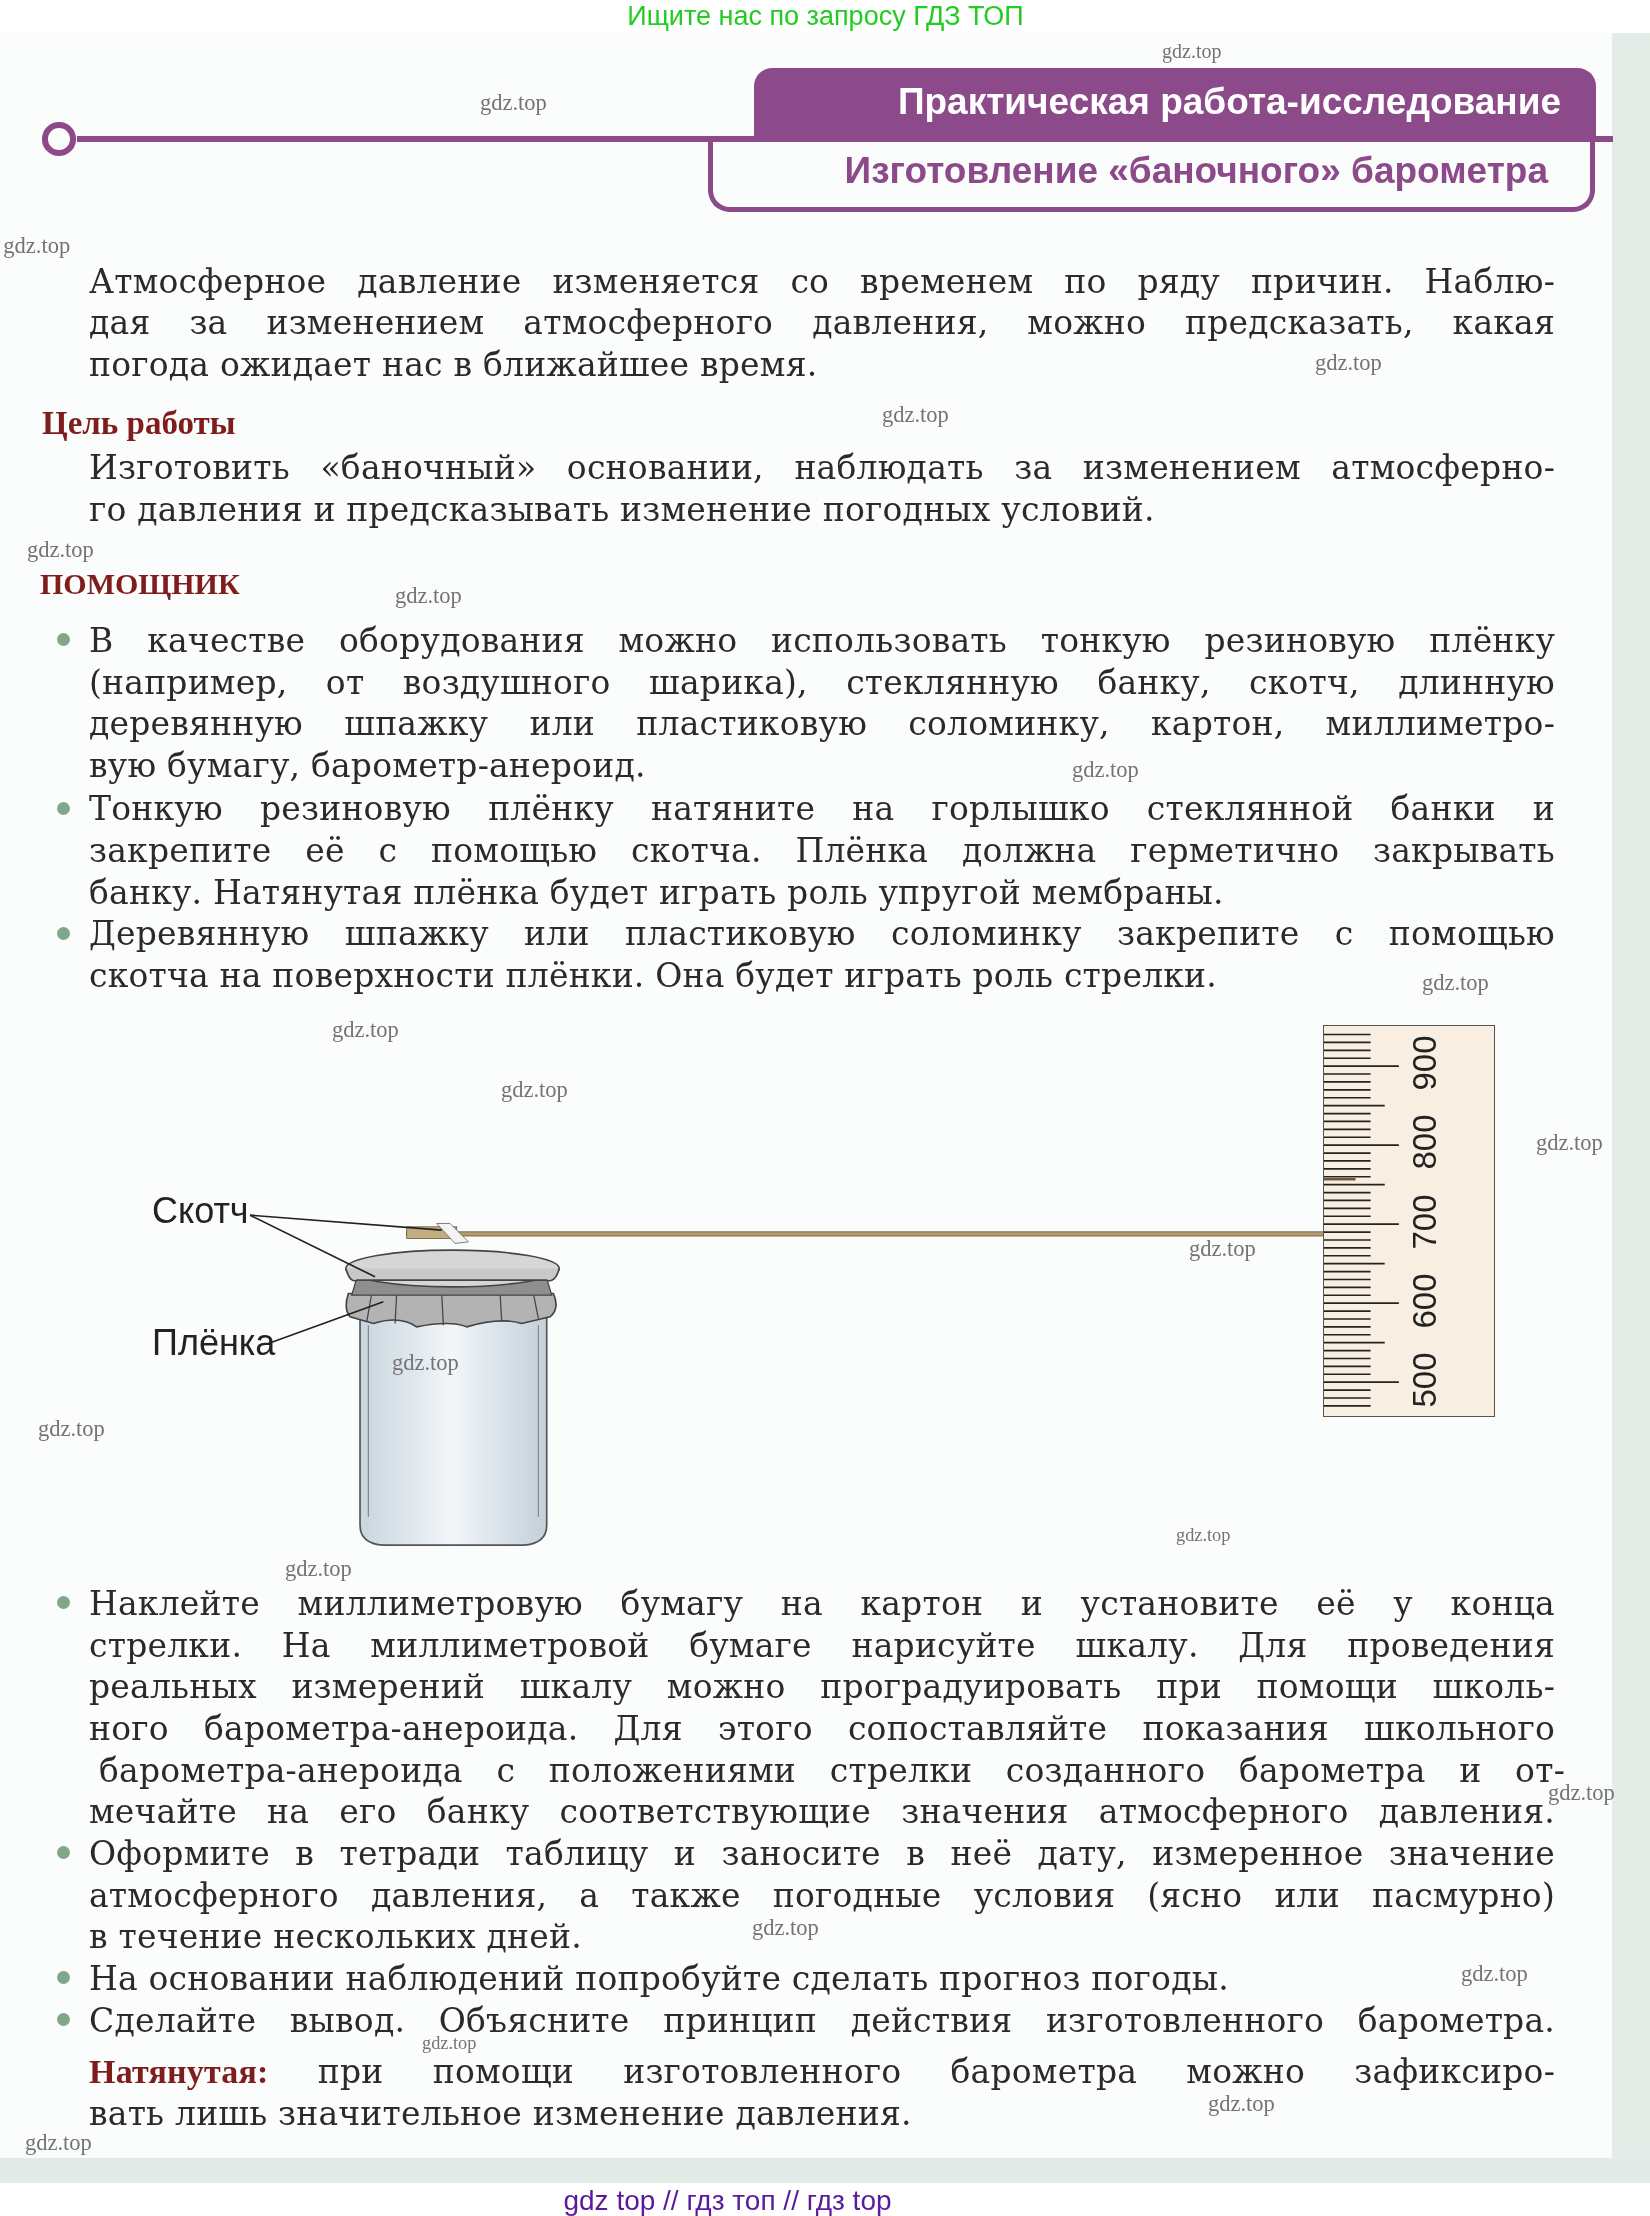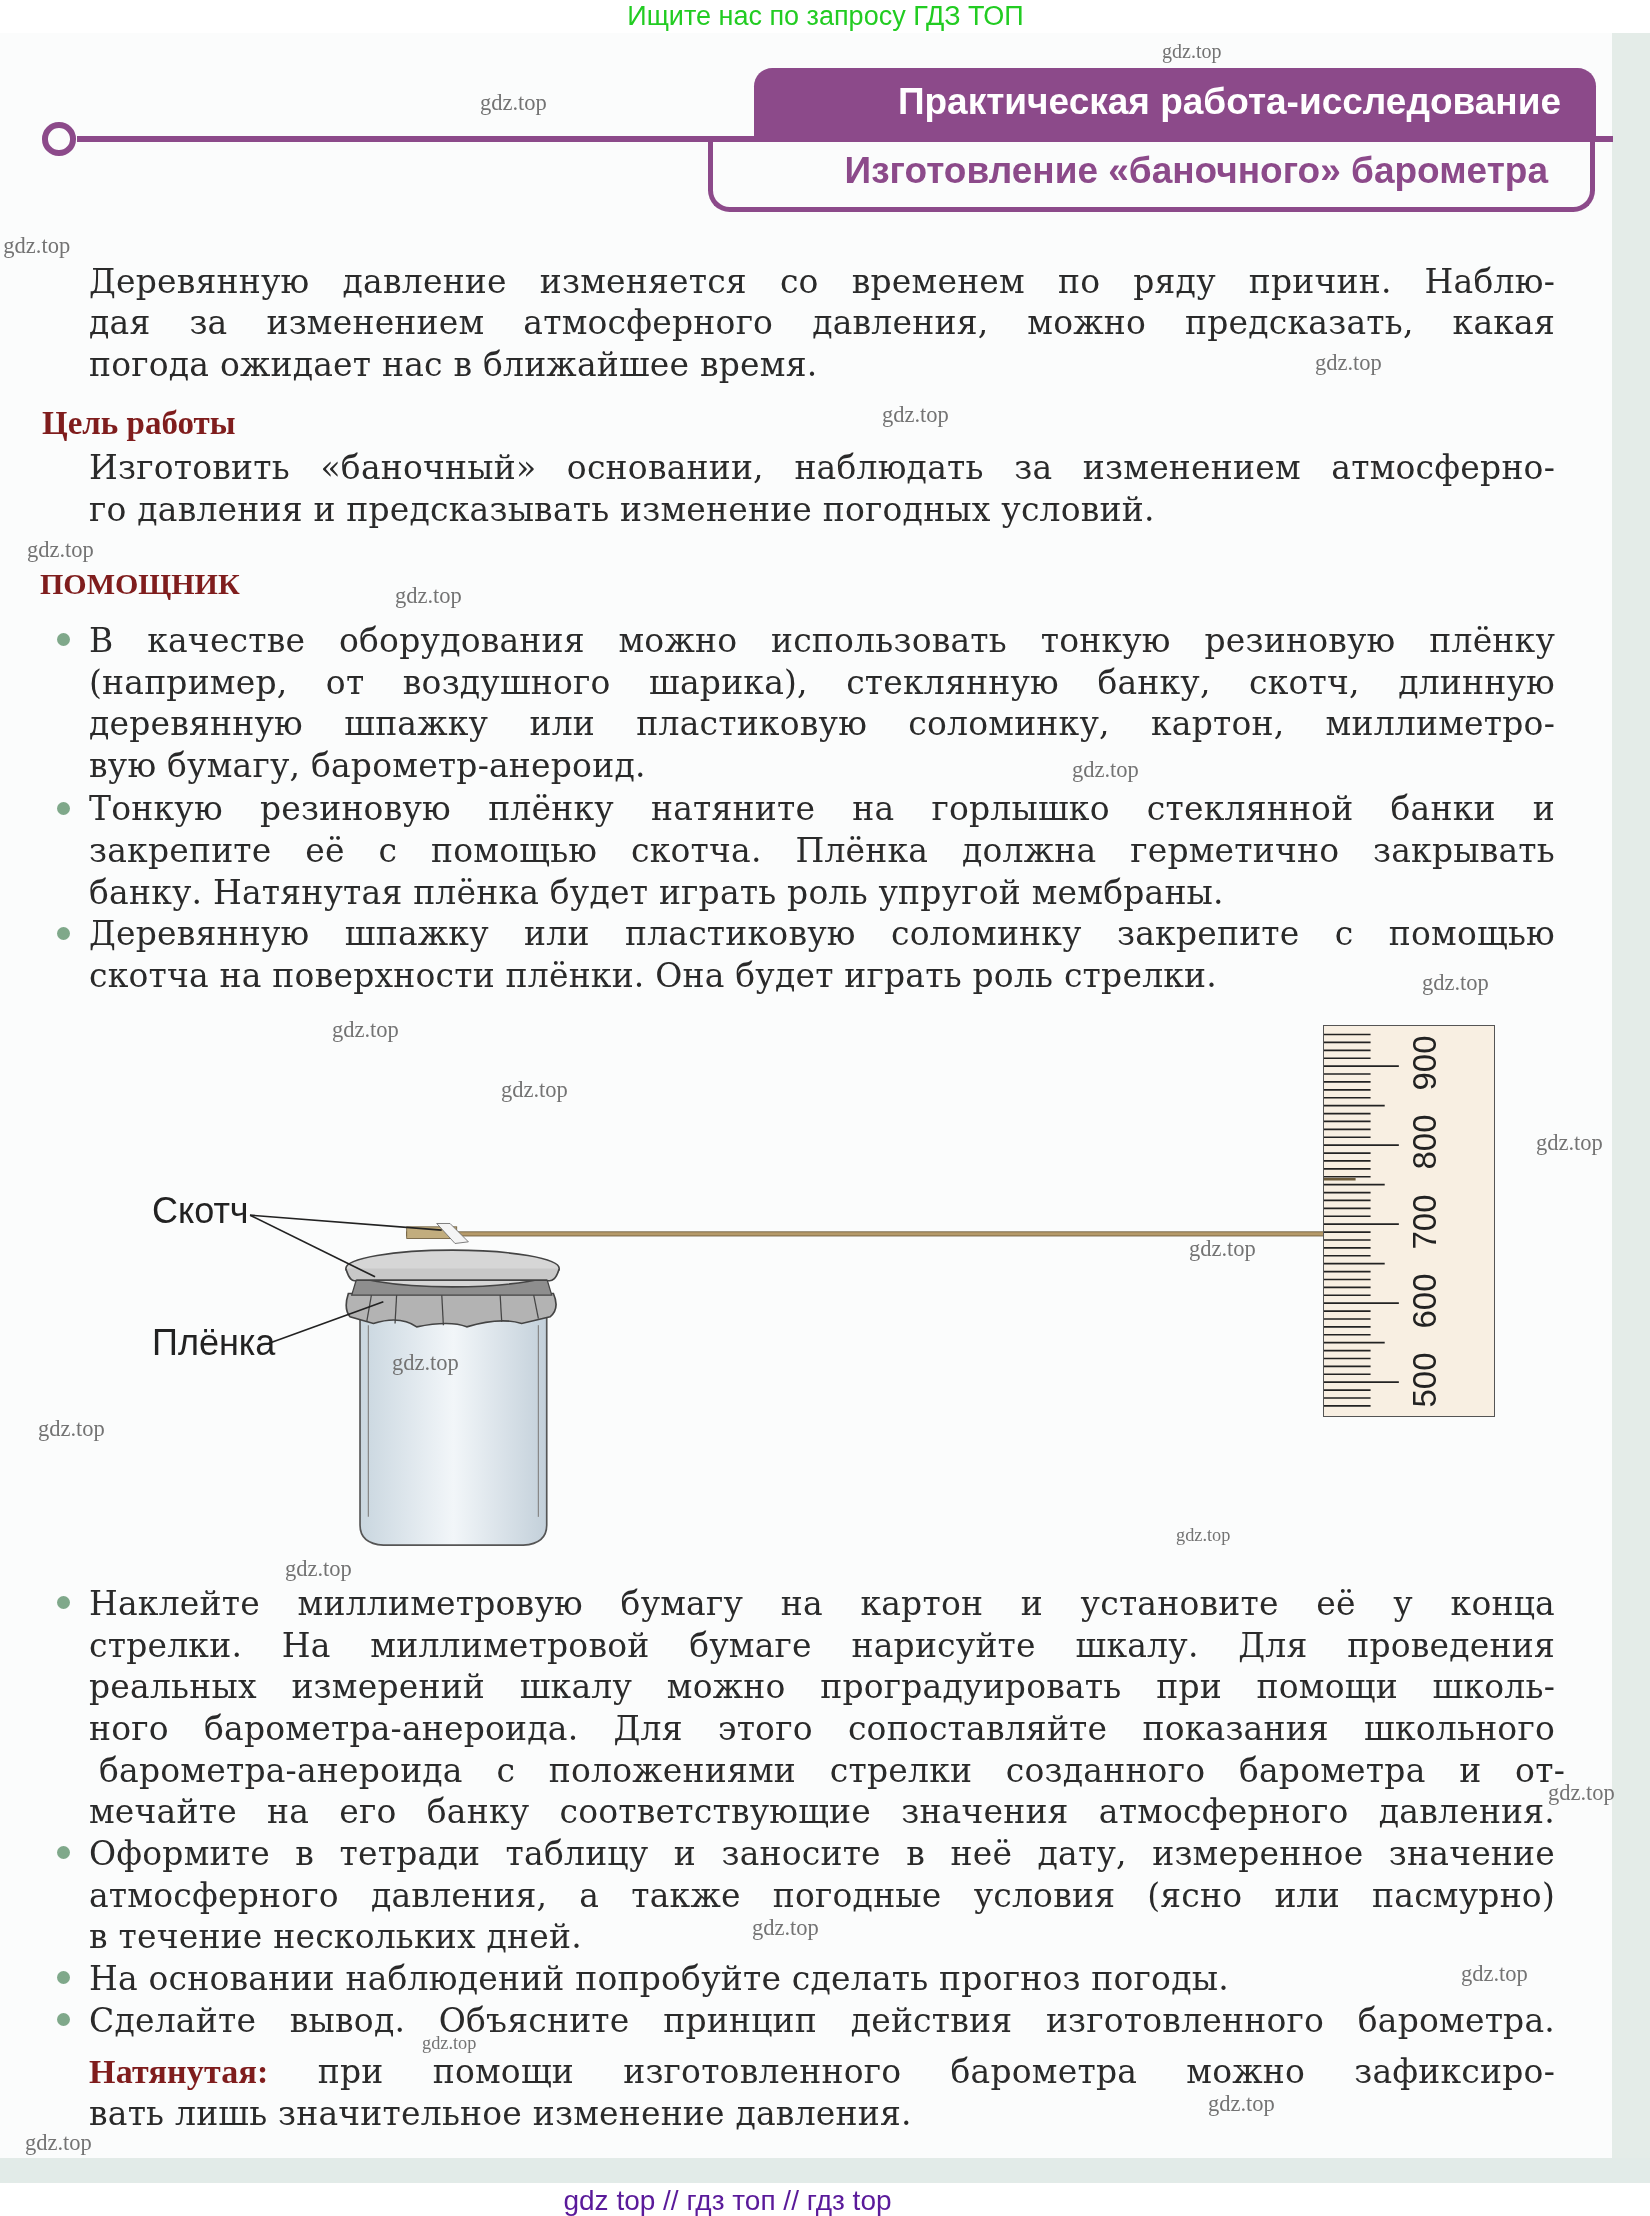--- a/index.html
+++ b/index.html
@@ -41,21 +41,21 @@
 
 <div class="page"></div>
 <div class="right-strip"></div>
 <div class="bottom-strip"></div>
 
 <div class="deco-ring"></div>
 <div class="deco-line"></div>
 <div class="title-box">Практическая работа-исследование</div>
 <div class="subtitle-box">Изготовление «баночного» барометра</div>
 
-<div class="txt justify" style="left:89px; top:261px;">Деревянную давление изменяется со временем по ряду причин. Наблю-</div>
+<div class="txt justify" style="left:89px; top:261px;">Атмосферное давление изменяется со временем по ряду причин. Наблю-</div>
 <div class="txt justify" style="left:89px; top:302px;">дая за изменением атмосферного давления, можно предсказать, какая</div>
 <div class="txt" style="left:89px; top:344px;">погода ожидает нас в ближайшее время.</div>
 
 <div class="heading" style="left:42px; top:405px; font-size:33px;">Цель работы</div>
 <div class="txt justify" style="left:89px; top:447px;">Изготовить «баночный» основании, наблюдать за изменением атмосферно-</div>
 <div class="txt" style="left:89px; top:489px;">го давления и предсказывать изменение погодных условий.</div>
 
 <div class="heading" style="left:40px; top:567px; font-size:30px;">ПОМОЩНИК</div>
 
 <div class="bullet" style="left:57px; top:633px;"></div>

